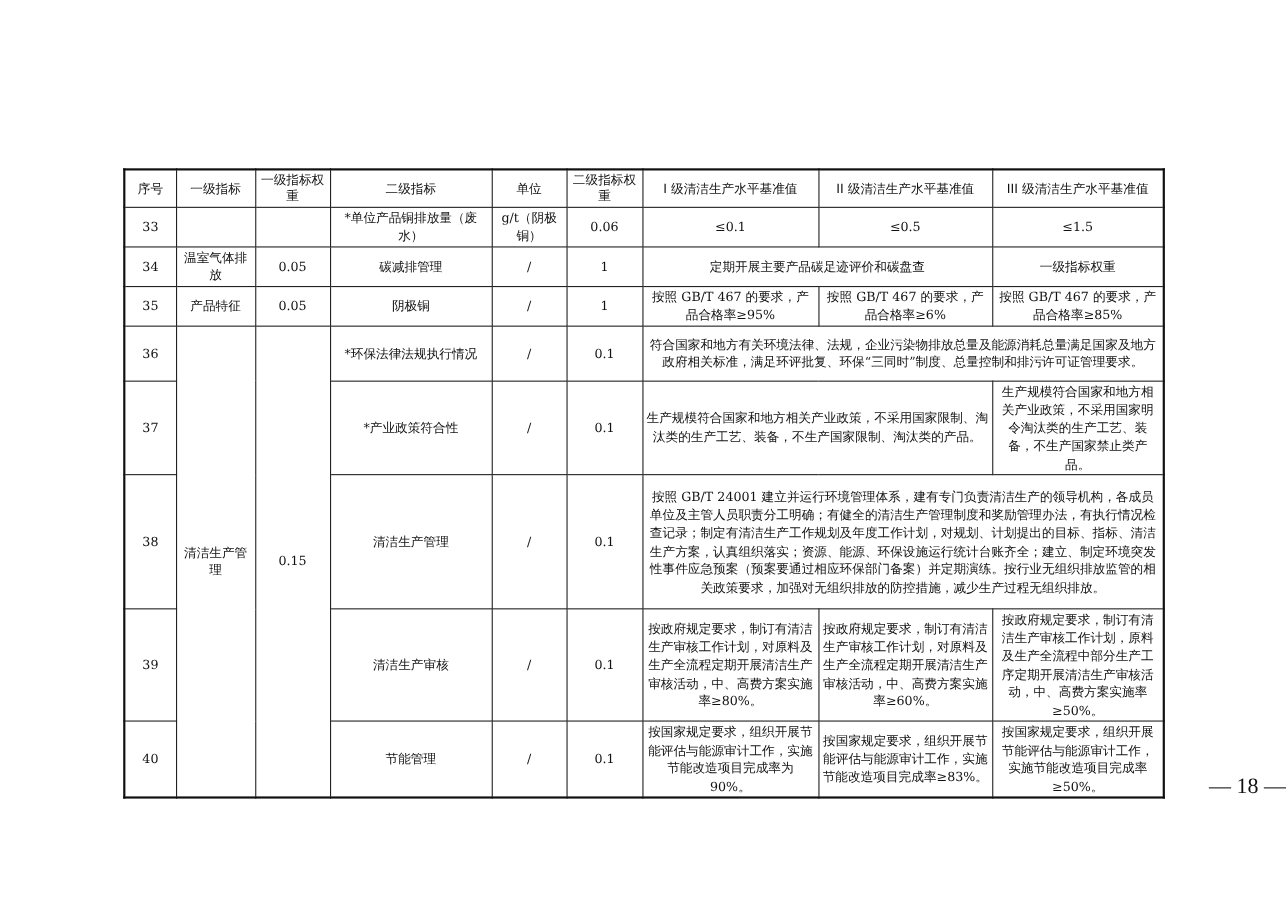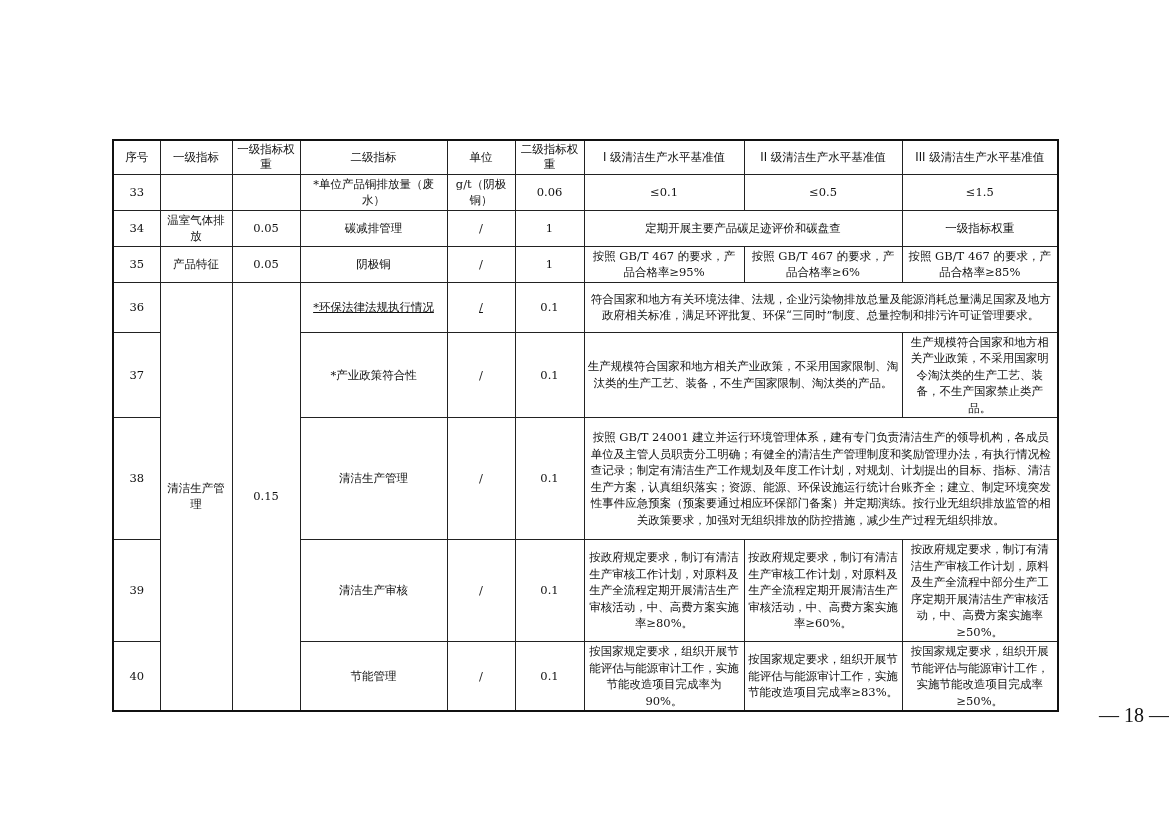--- a/index.html
+++ b/index.html
@@ -1,25 +1,25 @@
 <!DOCTYPE html>
 <html><head>
 <meta charset="utf-8">
 <style>
   html, body { margin:0; padding:0; background:#ffffff; }
   body { width:1169px; height:826px; position:relative; overflow:hidden;
          font-family:"DejaVu Serif","Liberation Serif", serif; color:#111; }
-  table.std { position:absolute; left:112px; top:139px; width:945px;
+  table.std { position:absolute; left:112px; top:153px; width:945px;
               border-collapse:collapse; table-layout:fixed;
               border:2px solid #111; font-size:11.5px; line-height:16.5px;padding-left:33px; }
   table.std td, table.std th { border:1px solid #222; padding:1px 3px;
               text-align:center; vertical-align:middle; font-weight:normal; }
   table.std th { font-family:"DejaVu Sans","Liberation Sans", sans-serif; font-size:11.5px; line-height:15px; }
   td.txt { text-align:justify; vertical-align:top; }
-  td.top { vertical-align:top;text-decoration:underline; }
+  td.top { vertical-align:top; }
   .page-num { position:absolute; left:0; width:1169px; top:704px; text-align:right;
               font-size:20px; font-family:"Liberation Serif","DejaVu Serif", serif; }
 </style>
 </head>
 <body>
 
 <table class="std">
   <colgroup>
     <col style="width:47px">
       <col style="width:72px">

